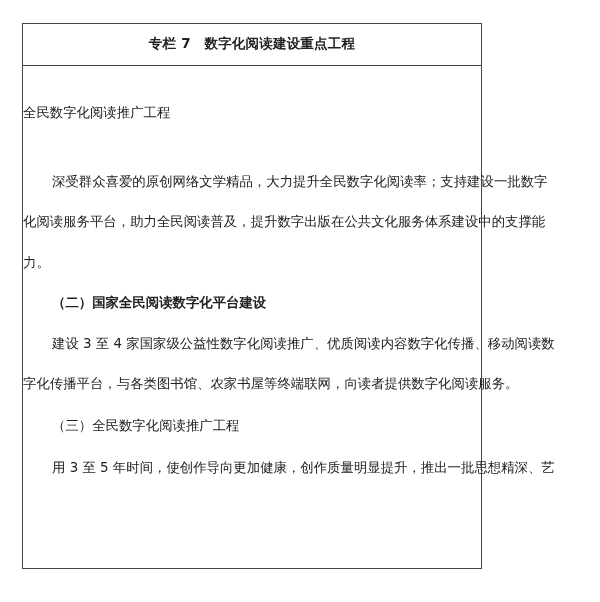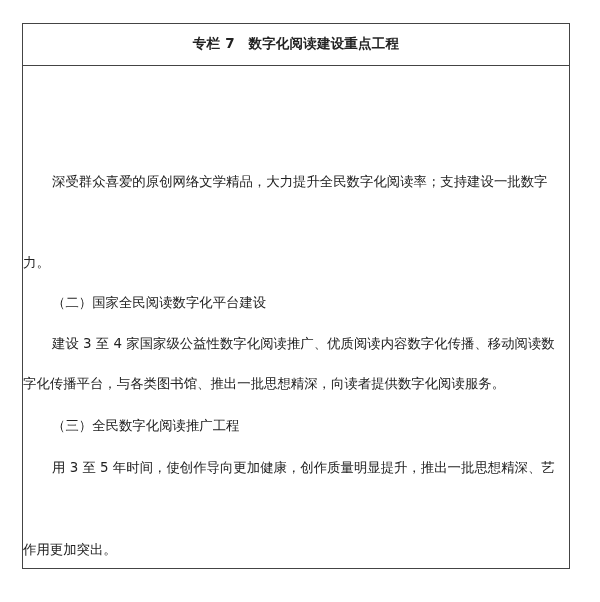--- a/index.html
+++ b/index.html
@@ -12,21 +12,21 @@
       height: 602px;
       position: relative;
       overflow: hidden;
       font-family: "DejaVu Sans", "Liberation Sans", sans-serif;
       color: #222222;
     }
     .table-frame {
       position: absolute;
       left: 22px;
       top: 23px;
-      width: 548px;
+      width: 460px;
       height: 546px;
       border: 1px solid #444444;
       box-sizing: border-box;
     }
     .header-row {
       position: absolute;
       left: 0;
       top: 0;
       width: 100%;
       height: 42px;
@@ -58,26 +58,27 @@
     }
   </style>
 </head>
 <body>
 
 <div class="table-frame">
   <div class="header-row">
     <div class="header-title">专栏 7　数字化阅读建设重点工程</div>
   </div>
 
+  <div class="line" style="top:81px;">全民数字化阅读推广工程</div>
 
   <div class="line indent" style="top:150px;">深受群众喜爱的原创网络文学精品，大力提升全民数字化阅读率；支持建设一批数字</div>
+  <div class="line" style="top:190px;">化阅读服务平台，助力全民阅读普及，提升数字出版在公共文化服务体系建设中的支撑能</div>
   <div class="line" style="top:231px;">力。</div>
 
-  <div class="line indent" style="top:271px;">（二）国家全民阅读数字化平台建设</div>
+  <div class="line indent" style="top:271px;font-weight:bold;">（二）国家全民阅读数字化平台建设</div>
 
   <div class="line indent" style="top:312px;text-align:right;">建设 3 至 4 家国家级公益性数字化阅读推广、优质阅读内容数字化传播、移动阅读数</div>
-  <div class="line" style="top:352px;">字化传播平台，与各类图书馆、推出一批思想精深，向读者提供数字化阅读服务。</div>
+  <div class="line" style="top:352px;">字化传播平台，与各类图书馆、农家书屋等终端联网，向读者提供数字化阅读服务。</div>
 
   <div class="line indent" style="top:394px;">（三）全民数字化阅读推广工程</div>
 
   <div class="line indent" style="top:436px;">用 3 至 5 年时间，使创作导向更加健康，创作质量明显提升，推出一批思想精深、艺</div>
-  <div class="line" style="top:518px;">作用更加突出。</div>
 </div>
 
 </body></html>

